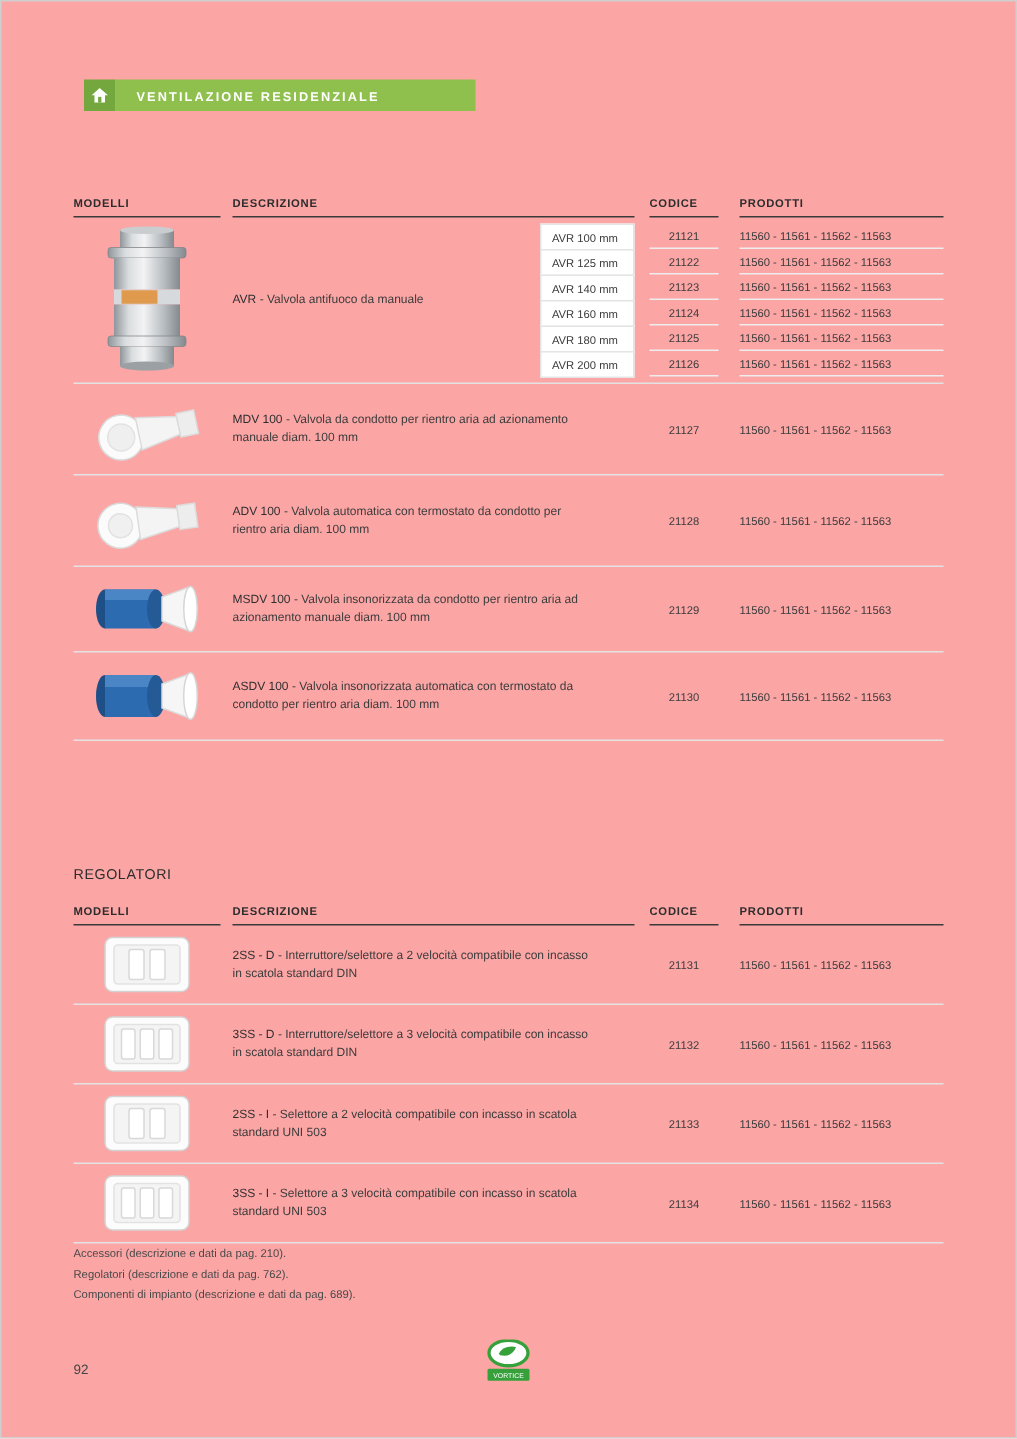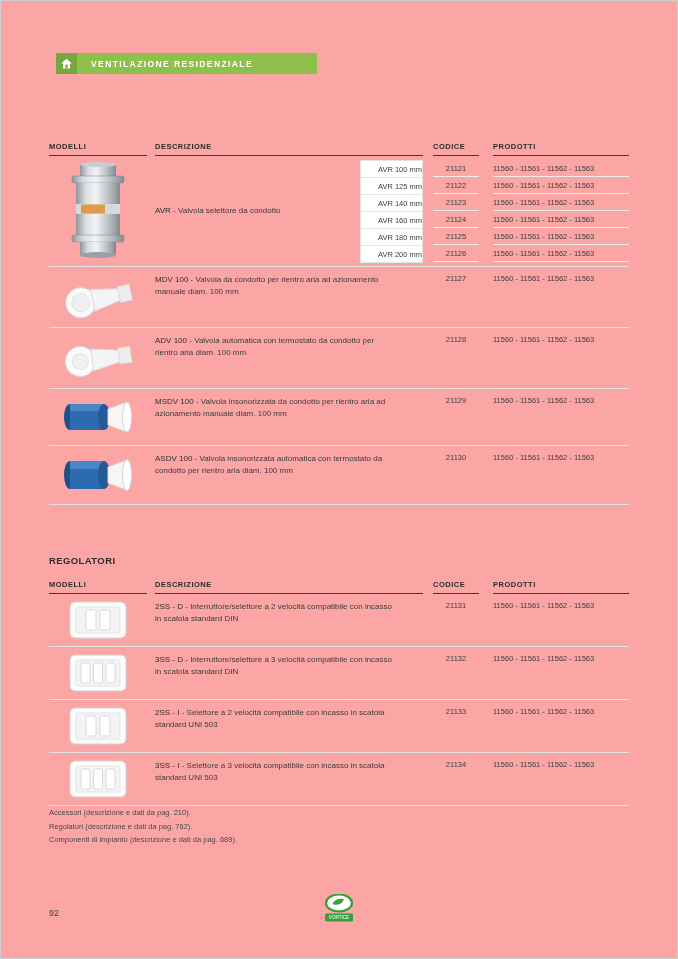--- a/index.html
+++ b/index.html
@@ -5,51 +5,51 @@
   *{box-sizing:border-box;margin:0;padding:0}
   html,body{width:678px;height:959px;background:#fff}
   body{font-family:"Liberation Sans",sans-serif;color:#3c3c3c}
   .page{position:relative;width:678px;height:959px;background:#fca5a5;border:1px solid #cfcfcf;overflow:hidden}
 
   
   .badge{position:absolute;top:52px;left:55px;display:flex;height:21px}
   .badge-sq{width:21px;height:21px;background:#74a73e;display:flex;align-items:center;justify-content:center}
   .badge-bar{background:#8fbf4d;color:#fff;font-size:8.5px;font-weight:bold;letter-spacing:1.4px;display:flex;align-items:center;padding:0 14px;width:240px;white-space:nowrap}
 
-  .content{position:absolute;left:48px;right:48px;top:141px}
+  .content{position:absolute;left:48px;right:48px;top:130px}
 
   
   .trow{display:flex}
   .thead .col{font-size:7.5px;font-weight:bold;letter-spacing:.5px;color:#2d2d2d;border-bottom:1px solid #3a3a3a;padding-bottom:4px}
   .c-mod{width:98px;margin-right:8px}
   .c-desc{flex:1;margin-right:10px}
   .c-cod{width:46px;margin-right:14px;}
   .c-prod{width:136px}
   .ptable{border-bottom:1px solid #e3e3e3}
 
   
   .avr-block{display:flex;align-items:stretch;padding:4px 0 4px}
   .avr-art{width:98px;margin-right:8px;display:flex;align-items:center;justify-content:center}
   .avr-desc{width:205px;display:flex;align-items:center;font-size:8px;line-height:1.5}
   .vstack{flex:1}
   .vrow{display:flex;align-items:stretch;height:17px}
-  .vlabel{flex:1;font-size:7.5px;display:flex;align-items:center;justify-content:flex-end;border:1px solid #e4e4e4;margin-bottom:-1px;background:#fff}
+  .vlabel{flex:1;font-size:7.5px;display:flex;align-items:center;justify-content:flex-end;padding-right:10px;border:1px solid #e4e4e4;margin-bottom:-1px;background:#fff}
   .vcod{width:46px;margin:0 14px 0 10px;font-size:7.5px;display:flex;align-items:center;justify-content:center;border-bottom:1px solid #ededed}
   .vprod{width:136px;font-size:7.5px;display:flex;align-items:center;border-bottom:1px solid #ededed;white-space:nowrap}
 
   
-  .prow{display:flex;align-items:flex-start;border-top:1px solid #e3e3e3;padding:7px 0;min-height:51px}
+  .prow{display:flex;align-items:center;border-top:1px solid #e3e3e3;padding:7px 0;min-height:51px}
   .thead + .prow{border-top:none}
   .prow .art{width:98px;margin-right:8px;display:flex;align-items:center;justify-content:center}
   .prow .desc{flex:1;margin-right:10px;font-size:8px;line-height:1.55;padding-right:30px}
   .prow .cod{width:46px;margin-right:14px;text-align:center;font-size:7.5px}
   .prow .prod{width:136px;font-size:7.5px;white-space:nowrap}
   b.pname{font-weight:normal;color:#2e2e2e}
 
-  .section-title{font-size:9.5px;font-weight:bold;letter-spacing:.4px;color:#2d2d2d;margin:50px 0 14px}
+  .section-title{font-size:9.5px;font-weight:normal;letter-spacing:.4px;color:#2d2d2d;margin:84px 0 14px}
 
   .footnotes{font-size:7.5px;line-height:1.8;color:#4a4a4a}
 
   .pagenum{position:absolute;left:48px;bottom:40px;font-size:9px;color:#444}
   .logo{position:absolute;left:50%;transform:translateX(-50%);bottom:32px}
 </style>
 </head>
 <body>
 
 <div class="page">
@@ -92,21 +92,21 @@
             <rect x="14" y="22" width="44" height="21" fill="url(#gmet)"></rect>
             <rect x="14" y="43" width="44" height="10" fill="#d7dadc"></rect>
             <rect x="19" y="43.5" width="24" height="9" fill="#e09a4e"></rect>
             <rect x="14" y="53" width="44" height="21" fill="url(#gmet)"></rect>
             <rect x="10" y="74" width="52" height="7" rx="2" fill="url(#gmet)" stroke="#7e8488" stroke-width="0.5"></rect>
             <rect x="18" y="81" width="36" height="13" fill="url(#gmet)"></rect>
             <ellipse cx="36" cy="94" rx="18" ry="3" fill="#9aa0a4"></ellipse>
           </svg>
         </div>
         <div class="avr-desc">
-          <div><b class="pname">AVR</b> <span>- Valvola selettore da condotto</span></div>
+          <div><b class="pname">AVR</b> <span>- Valvola antifuoco da manuale</span></div>
         </div>
         <div class="vstack">
           <div class="vrow">
             <div class="vlabel">AVR 100 mm</div>
             <div class="vcod">21121</div>
             <div class="vprod">11560 - 11561 - 11562 - 11563</div>
           </div>
           <div class="vrow">
             <div class="vlabel">AVR 125 mm</div>
             <div class="vcod">21122</div>

